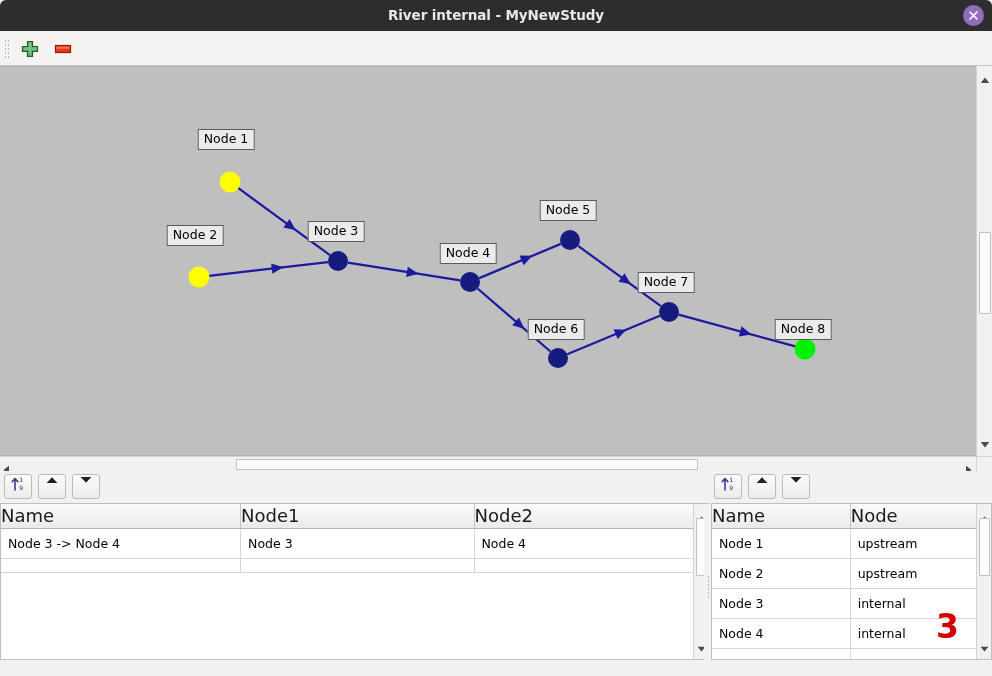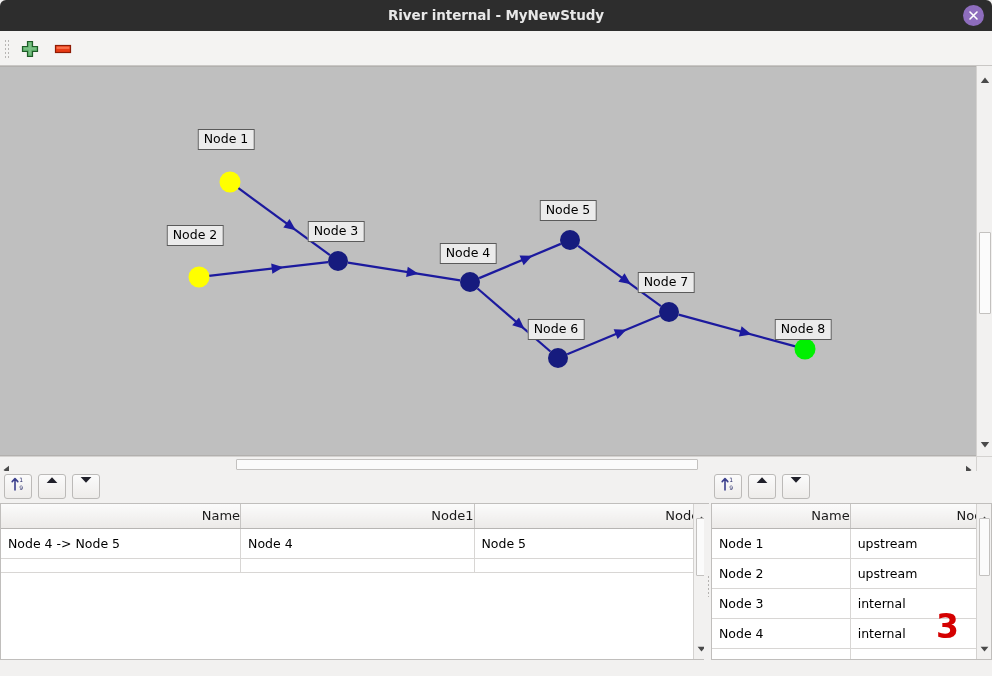--- a/index.html
+++ b/index.html
@@ -122,22 +122,22 @@
   .pbtn svg { display: block; margin: 0 auto; }
 
   .table-box {
     position: absolute; left: 0; background: #ffffff;
     border: 1px solid #c0bebc; overflow: hidden;
   }
   table { border-collapse: collapse; width: 100%; table-layout: fixed; }
   th {
     background: linear-gradient(#fbfbfb, #eceae8);
     border-right: 1px solid #c7c5c3; border-bottom: 1px solid #b7b5b3;
-    font-size: 13px; font-weight: normal; color: #1a1a1a;
-    height: 24px; text-align: right; padding: 0;
+    font-size: 18px; font-weight: normal; color: #1a1a1a;
+    height: 24px; text-align: left; padding: 0;
   }
   td {
     border-right: 1px solid #d8d6d4; border-bottom: 1px solid #d8d6d4;
     font-size: 12.5px; color: #000; height: 30px;
     padding: 0 0 0 7px; text-align: left; background: #fff;
     white-space: nowrap; overflow: hidden;
   }
   tr.filler td { height: 14px; }
 
   .tbl-sb {
@@ -284,23 +284,23 @@
           </colgroup>
         <thead>
             <tr id="reach-head">
               <th>Name</th>
               <th>Node1</th>
               <th style="border-right: none;">Node2</th>
             </tr>
           </thead>
         <tbody id="reach-body">
             <tr>
-              <td>Node 4 -&gt; Node 5</td>
+              <td>Node 3 -&gt; Node 4</td>
+              <td>Node 3</td>
               <td>Node 4</td>
-              <td>Node 5</td>
             </tr>
             <tr class="filler">
               <td></td>
               <td></td>
               <td></td>
             </tr>
           </tbody>
       </table>
       <div class="tbl-sb">
         <div style="position:absolute; left:3px; top:3px;">

